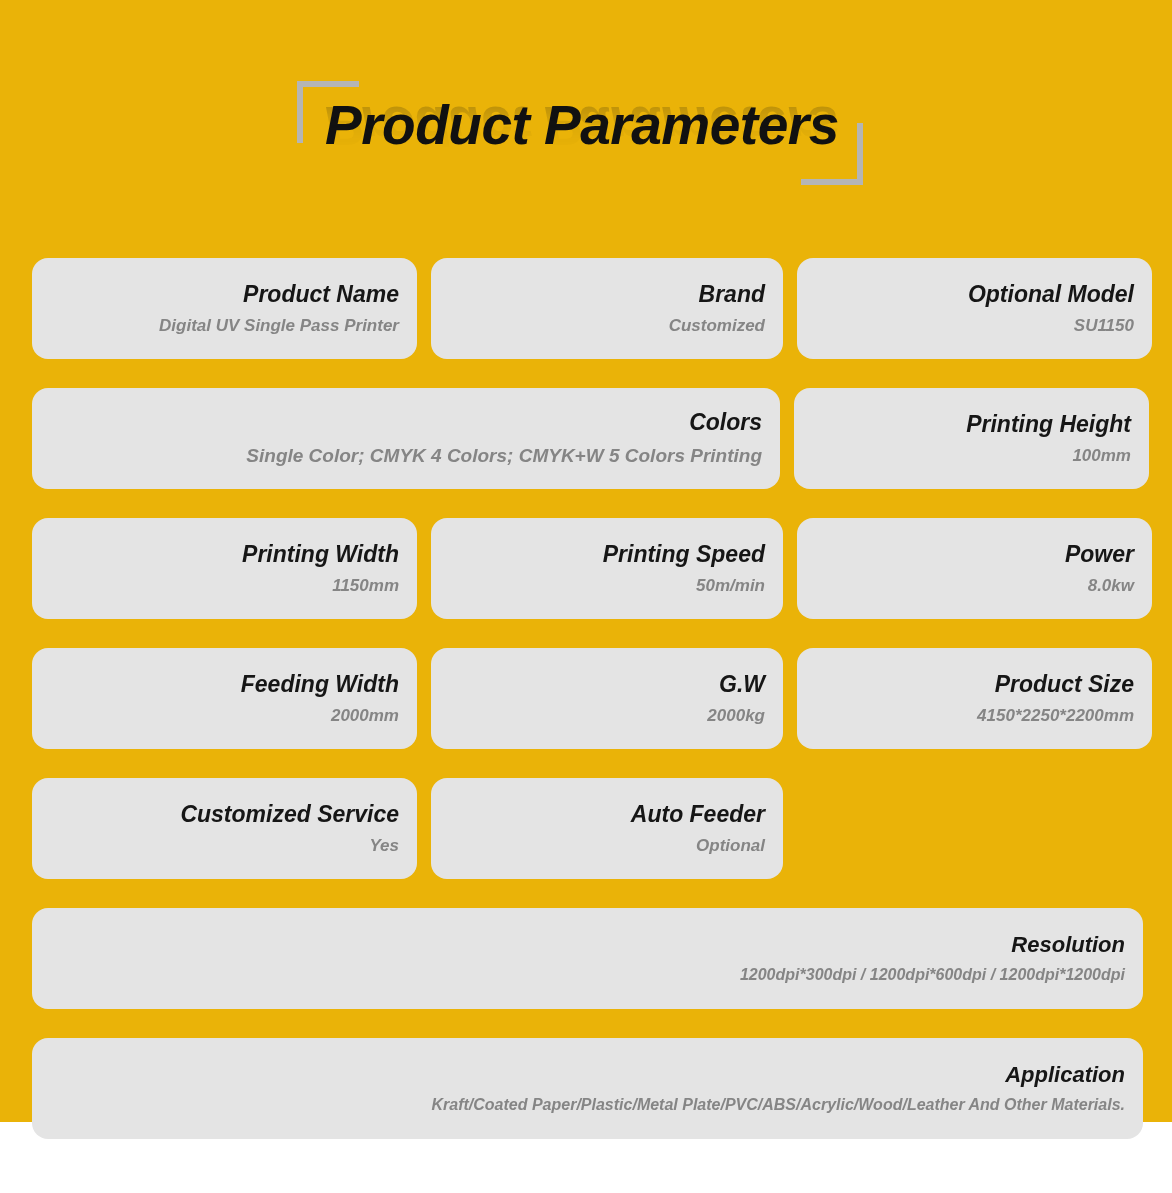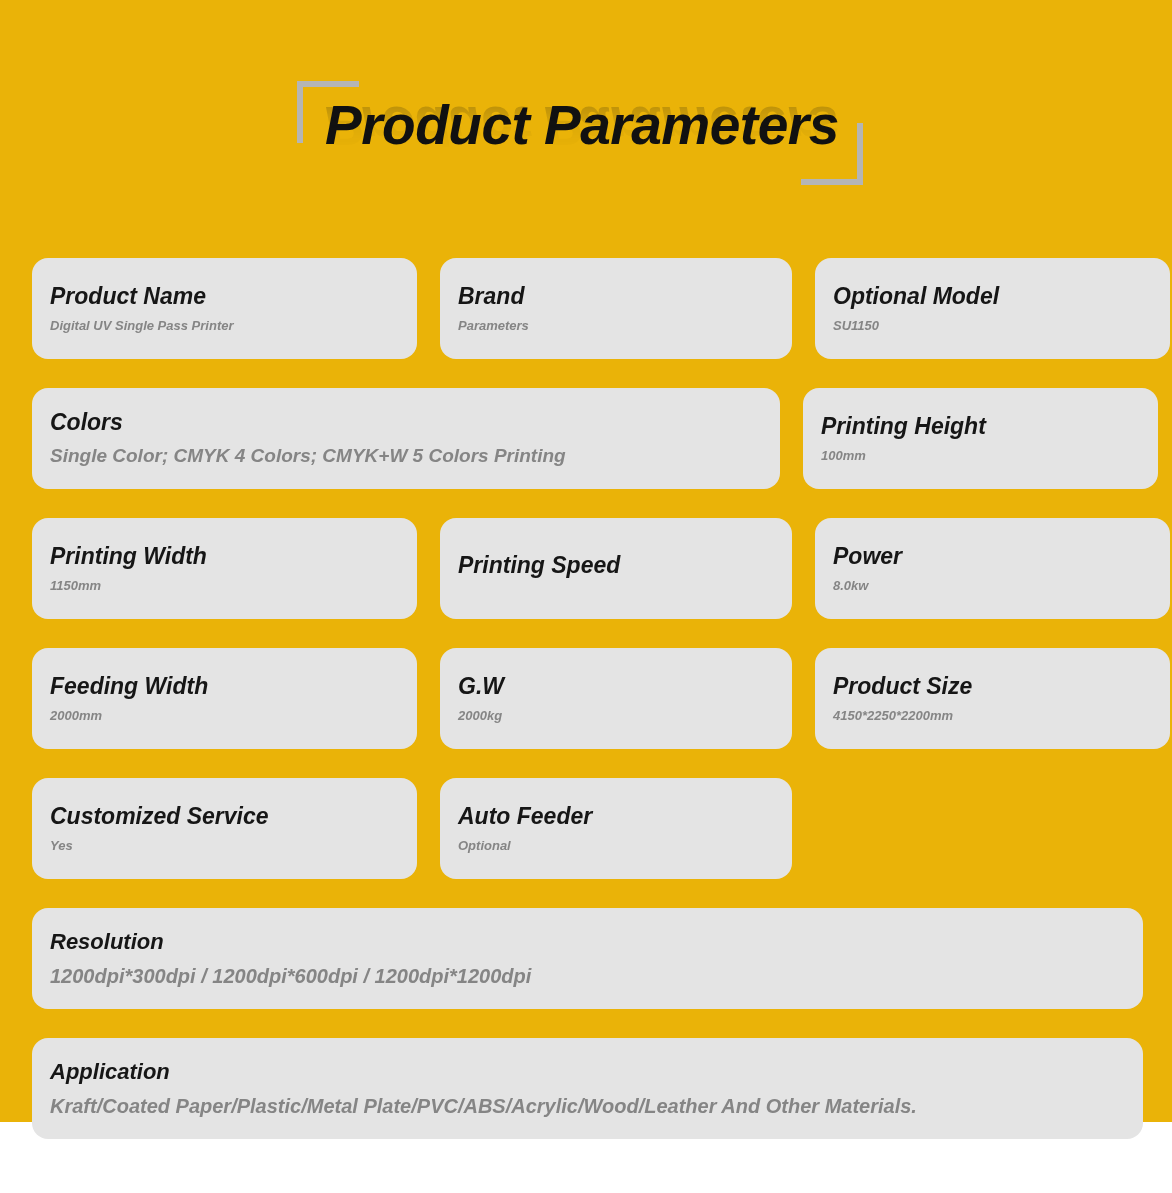--- a/index.html
+++ b/index.html
@@ -88,22 +88,23 @@
 
   
   .spec-grid {
     position: absolute;
     left: 32px;
     top: 258px;
     width: 1111px;
   }
   .spec-row {
     display: flex;
-    gap: 23px;
+    gap: 14px;
     margin-bottom: 29px;
+    text-align: right;
   }
   .card {
     background: #e4e4e4;
     border-radius: 16px;
     box-sizing: border-box;
     padding: 20px 18px 20px 18px;
     min-height: 101px;
     display: flex;
     flex-direction: column;
     justify-content: center;
@@ -116,28 +117,28 @@
 
   .card-label {
     font-size: 23px;
     font-weight: 700;
     color: #161616;
     line-height: 1.25;
     margin-bottom: 7px;
     white-space: nowrap;
   }
   .card-value {
-    font-size: 13px;
+    font-size: 17px;
     font-weight: 700;
     color: #858585;
     line-height: 1.3;
     white-space: nowrap;
   }
   .card.col-full .card-label { font-size: 22px; }
-  .card.col-full .card-value { font-size: 20px; }
+  .card.col-full .card-value { font-size: 16px; }
   .card.col-wide-12 .card-value { font-size: 19px; }
 
   .spec-row:last-child { margin-bottom: 0; }
 </style>
 </head>
 <body>
 
 <div class="page">
 
   <div class="title-area">
@@ -150,21 +151,21 @@
   </div>
 
   <div class="spec-grid">
       <div class="spec-row">
         <div class="card col-1">
           <div class="card-label">Product Name</div>
           <div class="card-value">Digital UV Single Pass Printer</div>
         </div>
         <div class="card col-2">
           <div class="card-label">Brand</div>
-          <div class="card-value">Parameters</div>
+          <div class="card-value">Customized</div>
         </div>
         <div class="card col-3">
           <div class="card-label">Optional Model</div>
           <div class="card-value">SU1150</div>
         </div>
       </div>
       <div class="spec-row">
         <div class="card col-wide-12">
           <div class="card-label">Colors</div>
           <div class="card-value">Single Color; CMYK 4 Colors; CMYK+W 5 Colors Printing</div>
@@ -174,20 +175,21 @@
           <div class="card-value">100mm</div>
         </div>
       </div>
       <div class="spec-row">
         <div class="card col-1">
           <div class="card-label">Printing Width</div>
           <div class="card-value">1150mm</div>
         </div>
         <div class="card col-2">
           <div class="card-label">Printing Speed</div>
+          <div class="card-value">50m/min</div>
         </div>
         <div class="card col-3">
           <div class="card-label">Power</div>
           <div class="card-value">8.0kw</div>
         </div>
       </div>
       <div class="spec-row">
         <div class="card col-1">
           <div class="card-label">Feeding Width</div>
           <div class="card-value">2000mm</div>

